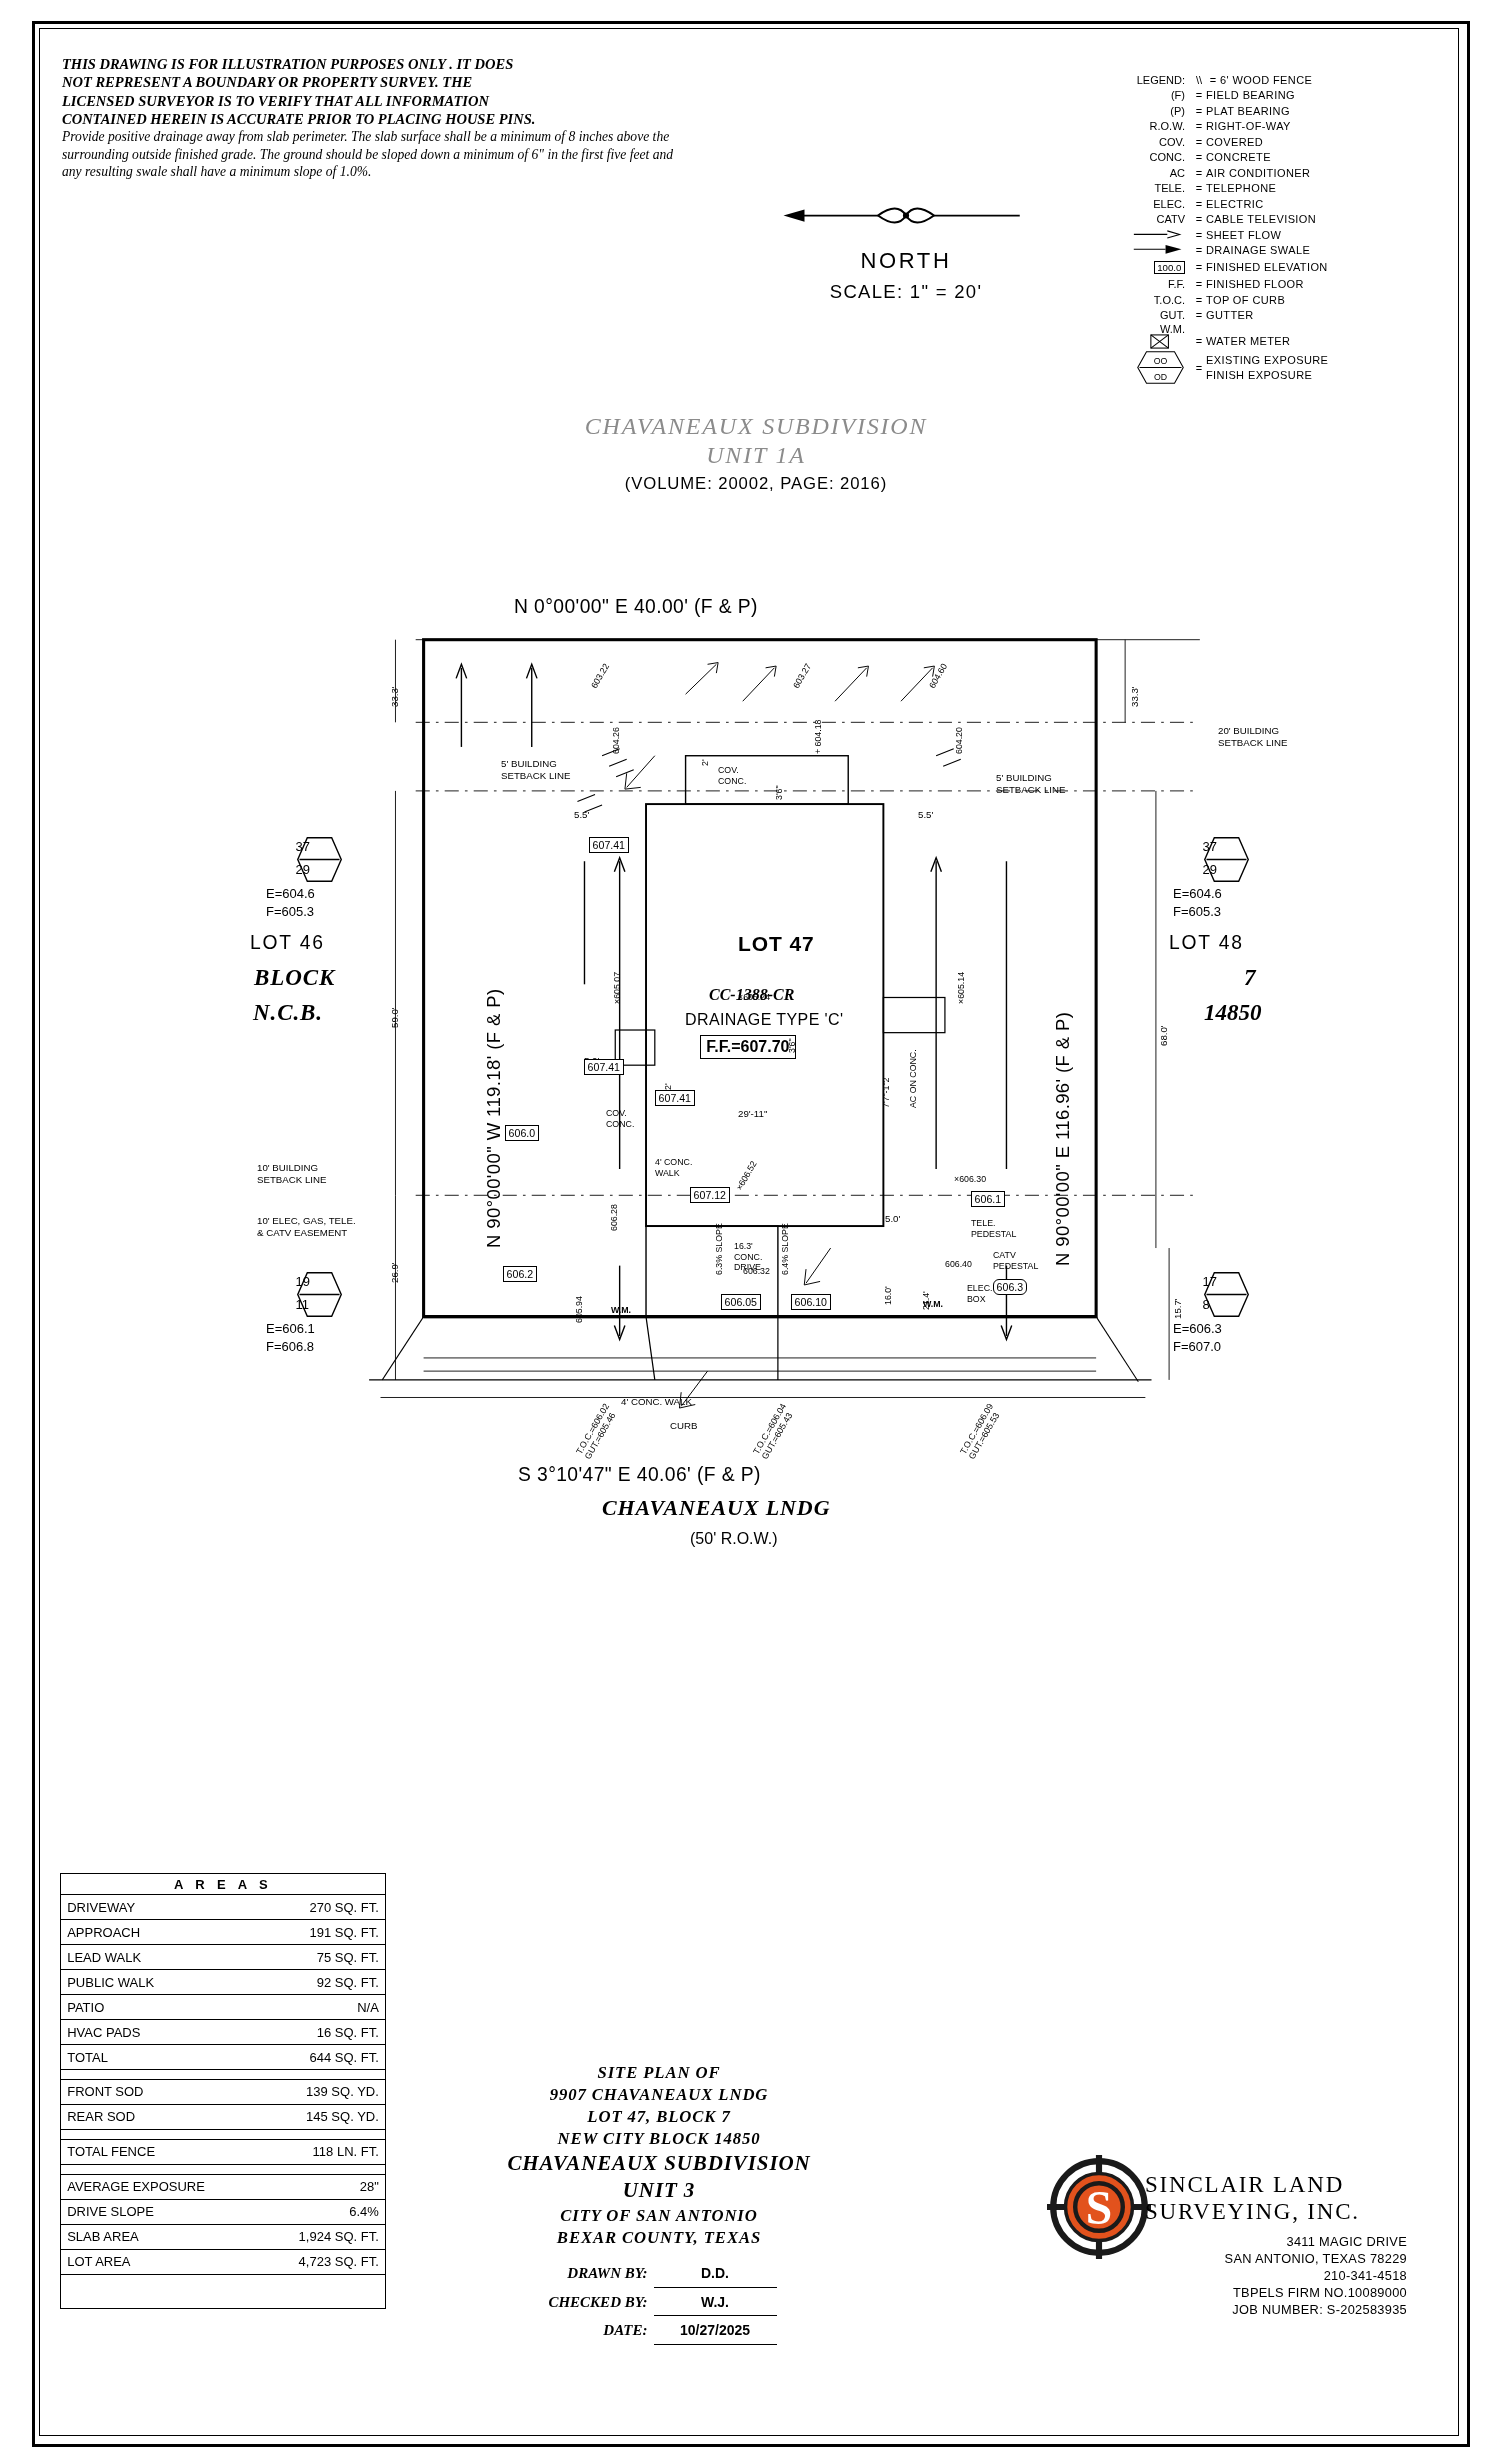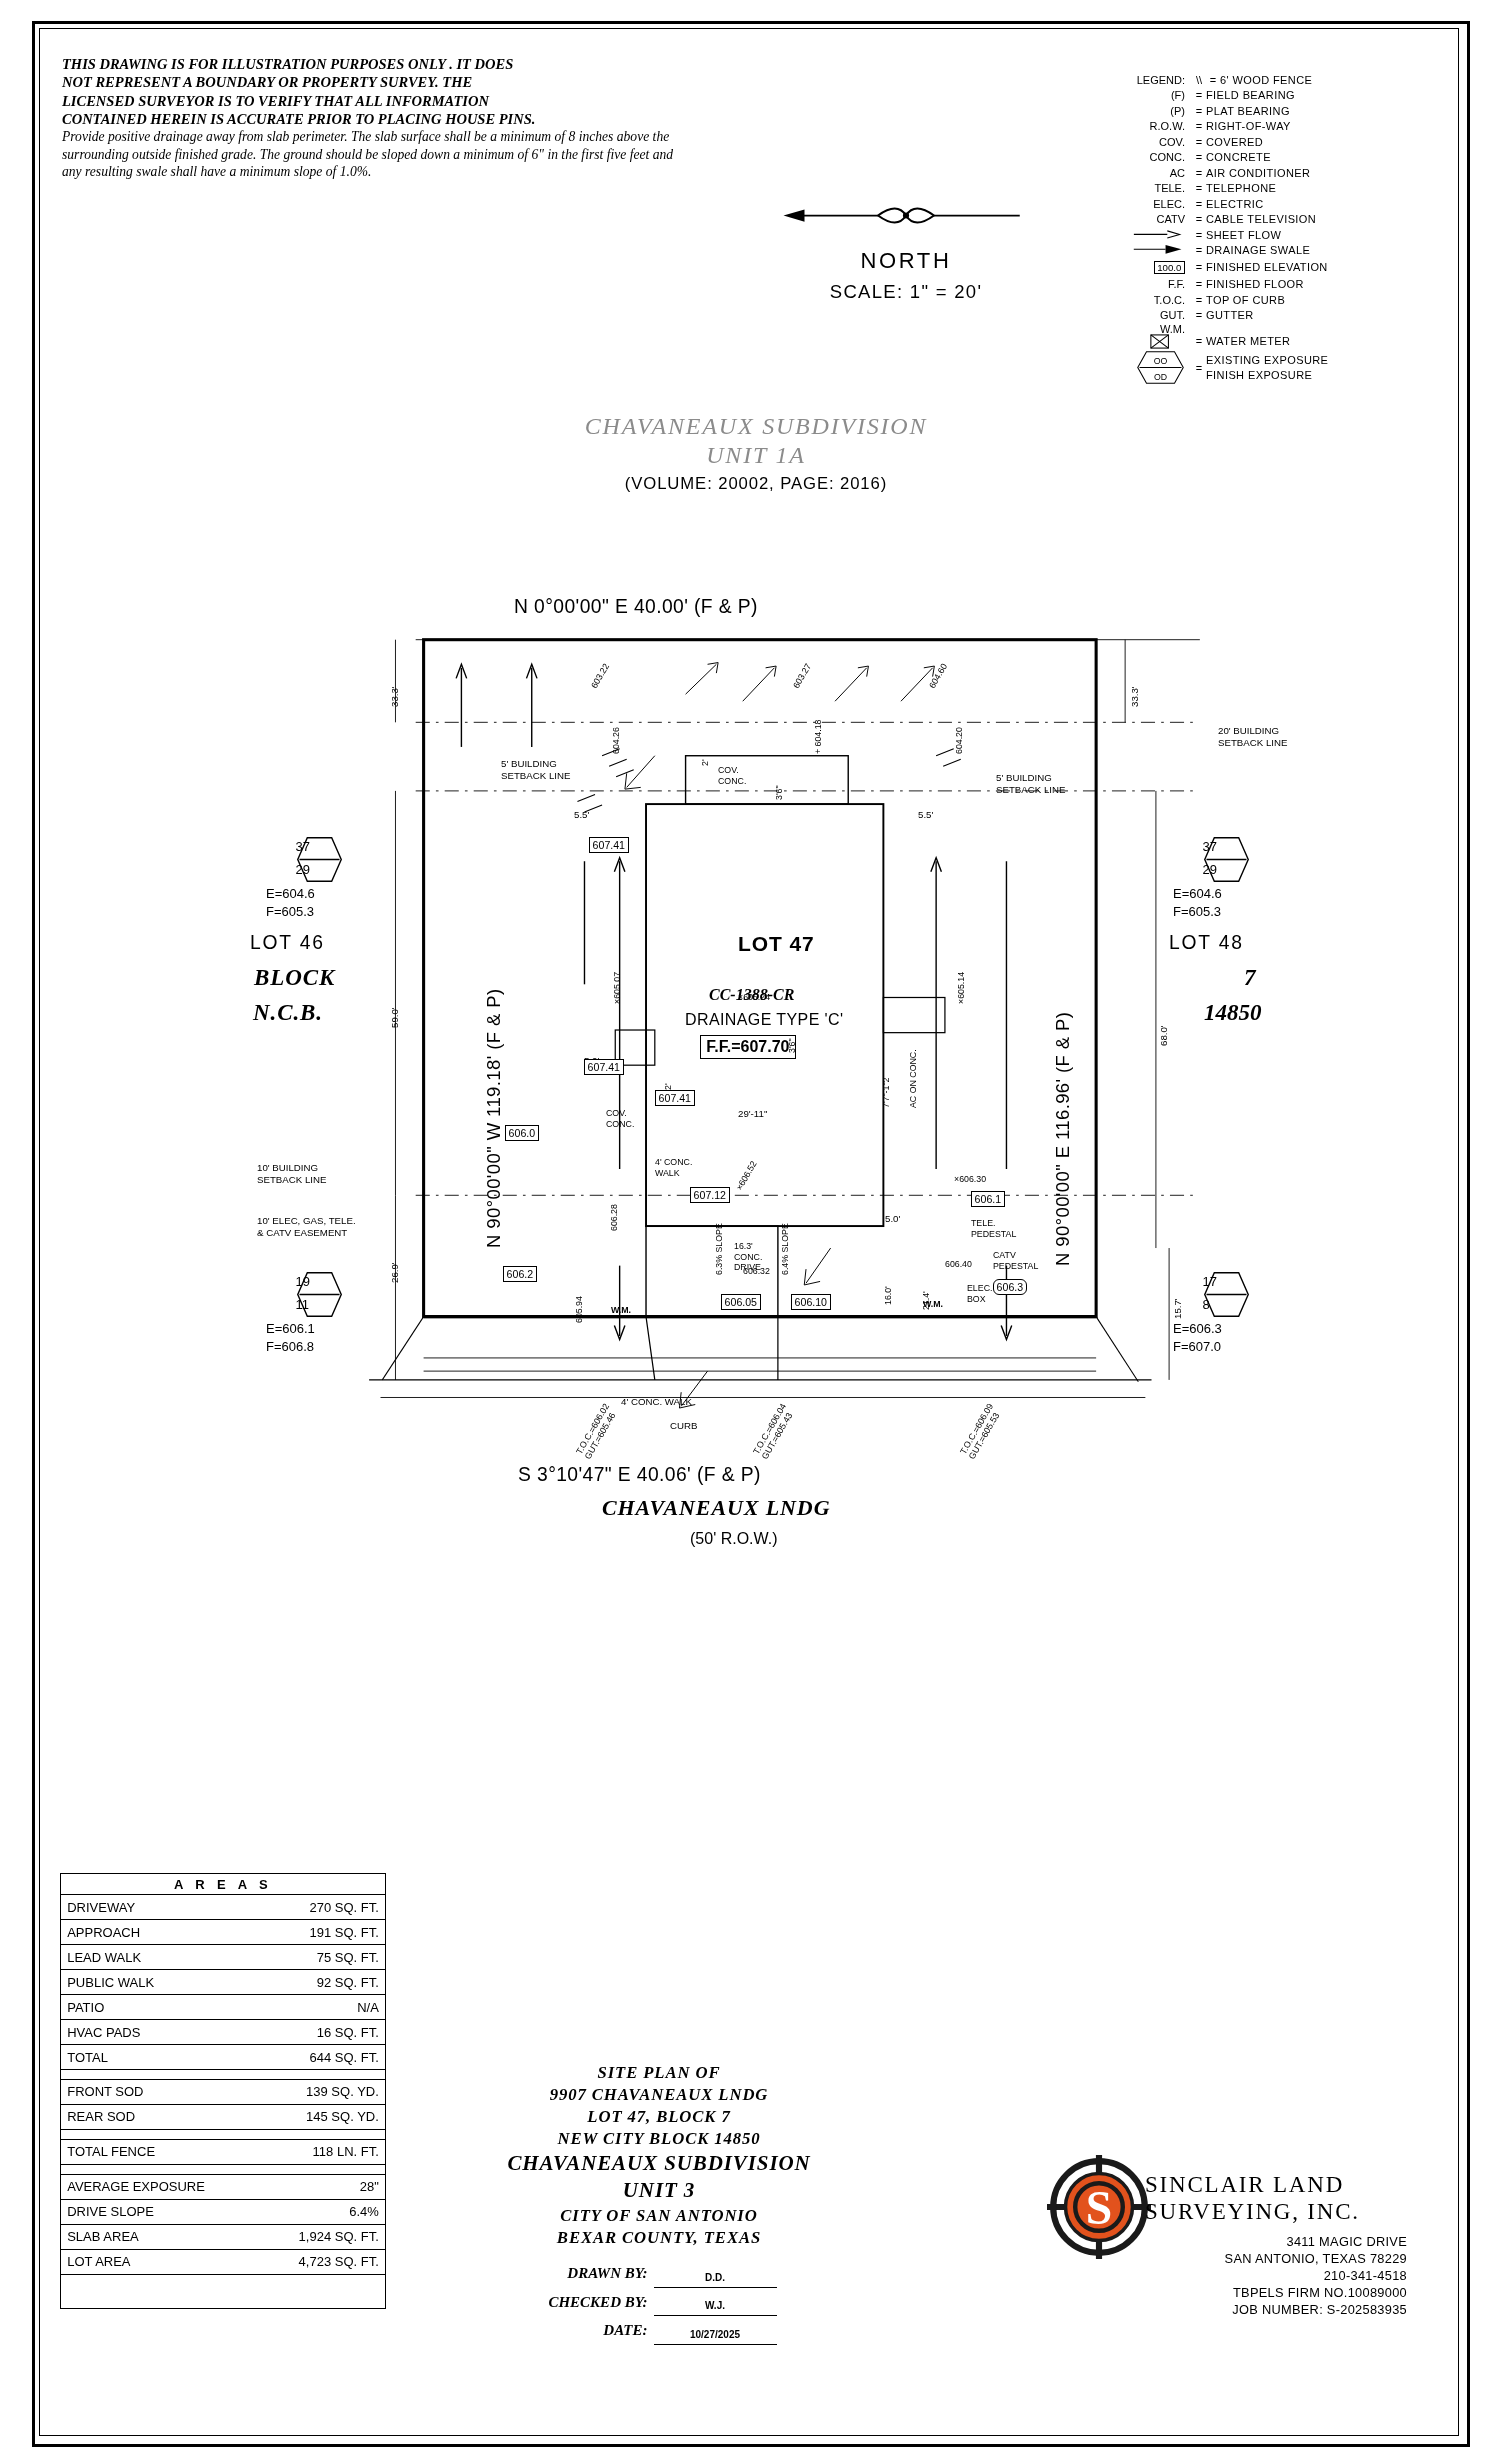--- a/index.html
+++ b/index.html
@@ -59,21 +59,21 @@
   #areas .nb{border-bottom:none;}
 
   
   #titleblock{left:413px;top:2062px;width:492px;text-align:center;font-family:"Liberation Serif",serif;font-style:italic;font-weight:bold;color:#000;}
   #titleblock .a{font-size:16.7px;letter-spacing:0.9px;line-height:1.32;}
   #titleblock .b{font-size:21px;letter-spacing:0.9px;line-height:1.3;}
   #titleblock .c{font-size:16.7px;letter-spacing:0.9px;line-height:1.32;}
   #titleblock .sig{margin-top:10.6px;font-size:15px;text-align:center;}
   #titleblock .sigrow{display:flex;justify-content:center;align-items:flex-end;gap:6px;line-height:1.9;}
   #titleblock .sigrow .k{width:106px;text-align:right;}
-  #titleblock .sigrow .v{width:123px;border-bottom:1.3px solid #000;text-align:center;font-style:normal;font-family:"Liberation Sans",sans-serif;font-size:10px;}
+  #titleblock .sigrow .v{width:123px;border-bottom:1.3px solid #000;text-align:center;font-style:normal;font-family:"Liberation Sans",sans-serif;font-size:14px;}
 
   
   #company{left:950px;top:2146px;width:475px;}
   #company .name{position:absolute;left:195px;top:24.6px;font-family:"Liberation Serif",serif;font-size:23px;letter-spacing:1.8px;line-height:1.2;}
   #company .addr{position:absolute;left:167px;top:88px;font-size:12.8px;text-align:right;width:290px;line-height:1.32;letter-spacing:0.3px;}
   #logo{position:absolute;left:97px;top:8.8px;width:104px;height:104px;}
 </style>
 </head>
 <body>
 

